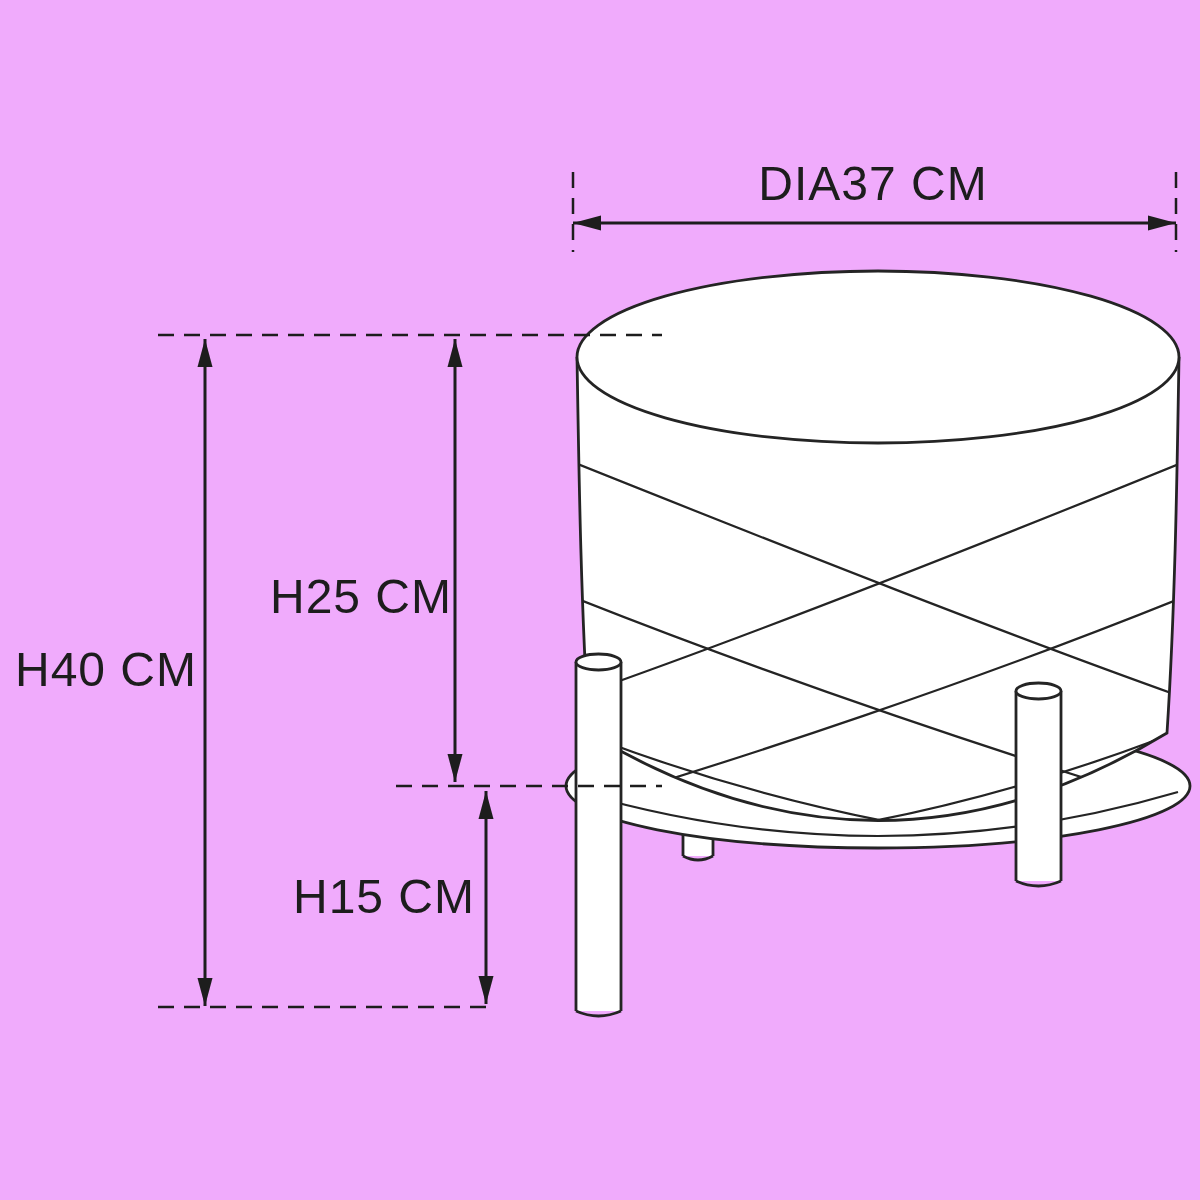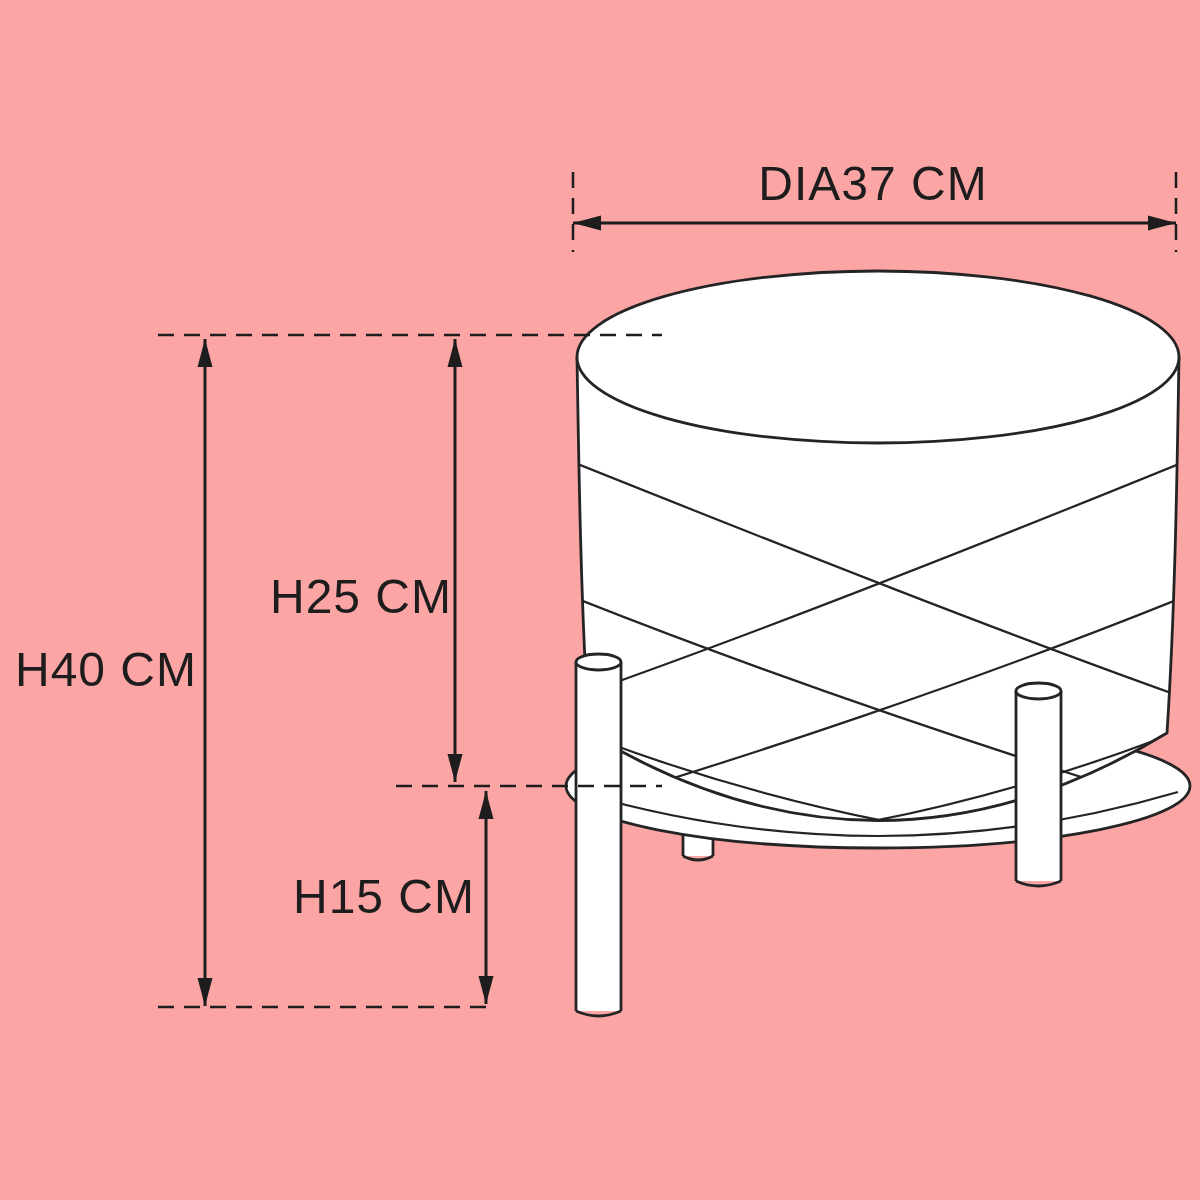--- a/index.html
+++ b/index.html
@@ -4,21 +4,21 @@
 <style>
   html, body {
     margin: 0;
     padding: 0;
     background: #ffffff;
   }
   .canvas {
     position: relative;
     width: 1200px;
     height: 1200px;
-    background: #fca5a5;
+    background: #f0abfc;
     overflow: hidden;
   }
   svg {
     display: block;
   }
   .dim-text {
     font-family: "Liberation Sans", sans-serif;
     font-size: 48px;
     fill: #1d1d1d;
     letter-spacing: 1px;

